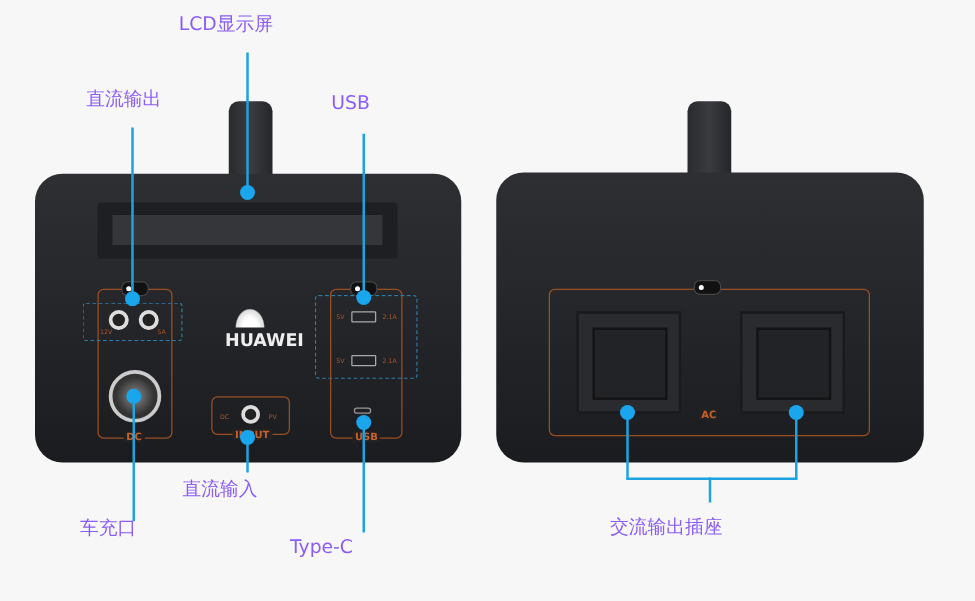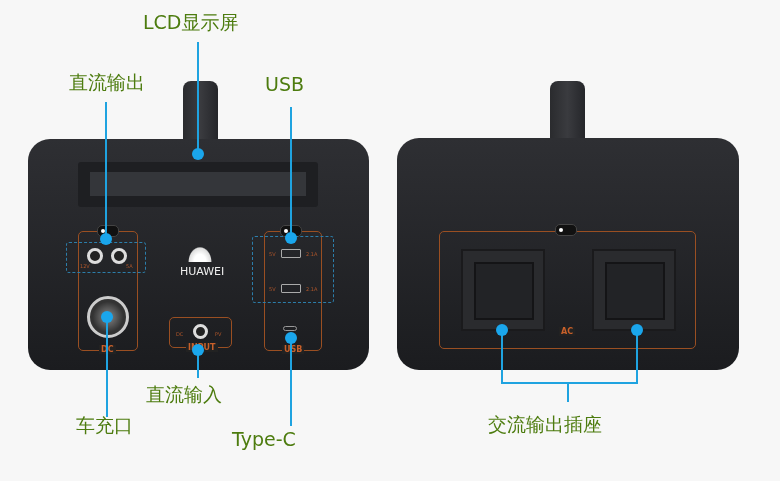--- a/index.html
+++ b/index.html
@@ -1,18 +1,18 @@
 <!DOCTYPE html>
 <html><head>
 <meta charset="utf-8">
 <style>
 *{box-sizing:border-box;margin:0;padding:0}
 body{width:780px;height:481px;background:#f7f7f7;position:relative;overflow:hidden;font-family:"DejaVu Sans","Liberation Sans",sans-serif}
 .abs{position:absolute}
-.label{font-size:19px;color:#4d7c0f;white-space:nowrap}
+.label{font-size:15px;color:#8b5cf6;white-space:nowrap}
 .vl{position:absolute;width:2px;background:#1fa3e0}
 .hl{position:absolute;height:2px;background:#1fa3e0}
 .dot{position:absolute;width:12px;height:12px;border-radius:50%;background:#1aa6ec;margin:-6px 0 0 -6px;z-index:5}
 .body{position:absolute;border-radius:22px;background:linear-gradient(#2e2f33,#1b1c1f)}
 .handle{position:absolute;background:linear-gradient(90deg,#2a2b2e,#3a3b3f,#25262a);border-radius:8px 8px 0 0}
 .obox{position:absolute;border:1.5px solid #9a4f22;border-radius:5px}
 .dbox{position:absolute;border:1.5px dashed #2c7eaa;border-radius:3px}
 .olabel{position:absolute;font-size:8px;color:#c9602a;background:#222;padding:0 2px;font-weight:bold}
 .tiny{position:absolute;font-size:5px;color:#b0562a}
 .jack{position:absolute;width:16px;height:16px;border-radius:50%;border:3px solid #ddd;background:#222}
@@ -37,21 +37,21 @@
       <i></i>
     </div>
   <div class="dbox" style="left:38px;top:103px;width:80px;height:31px"></div>
   <div class="jack" style="left:59px;top:109px"></div>
   <div class="jack" style="left:83px;top:109px"></div>
   <div class="tiny" style="left:52px;top:124px">12V</div>
   <div class="tiny" style="left:98px;top:124px">5A</div>
   <div class="abs" style="left:59px;top:157px;width:42px;height:42px;border-radius:50%;background:radial-gradient(#888,#333 60%);border:3px solid #ccc"></div>
 
   <div class="abs" style="left:158px;top:105px;width:28px;height:18px;background:radial-gradient(ellipse at 50% 100%,#fff 30%,#ddd 55%,transparent 60%)"></div>
-  <div class="abs" style="left:152px;top:126px;font-size:11px;color:#eee;font-weight:normal">HUAWEI</div>
+  <div class="abs" style="left:152px;top:126px;font-size:14px;color:#eee;font-weight:bold">HUAWEI</div>
 
   <div class="obox" style="left:141px;top:178px;width:63px;height:31px"></div>
   <div class="olabel" style="left:158px;top:204px">INPUT</div>
   <div class="jack" style="left:165px;top:185px;width:15px;height:15px"></div>
   <div class="tiny" style="left:148px;top:192px">DC</div>
   <div class="tiny" style="left:187px;top:192px">PV</div>
 
   <div class="obox" style="left:236px;top:92px;width:58px;height:120px"></div>
   <div class="olabel" style="left:254px;top:206px">USB</div>
   <div class="sw" style="left:252px;top:86px">
@@ -98,15 +98,15 @@
 <div class="dot" style="left:502px;top:330px"></div>
 <div class="vl" style="left:636px;top:330px;height:53px"></div>
 <div class="dot" style="left:637px;top:330px"></div>
 <div class="hl" style="left:501px;top:382px;width:137px"></div>
 <div class="vl" style="left:567px;top:382px;height:20px"></div>
 
 <div class="abs label" style="left:143px;top:10px">LCD显示屏</div>
 <div class="abs label" style="left:69px;top:70px">直流输出</div>
 <div class="abs label" style="left:265px;top:73px">USB</div>
 <div class="abs label" style="left:146px;top:382px">直流输入</div>
-<div class="abs label" style="left:76px;top:413px">车充口</div>
+<div class="abs label" style="left:64px;top:413px">车充口</div>
 <div class="abs label" style="left:232px;top:428px">Type-C</div>
 <div class="abs label" style="left:488px;top:412px">交流输出插座</div>
 
 </body></html>

